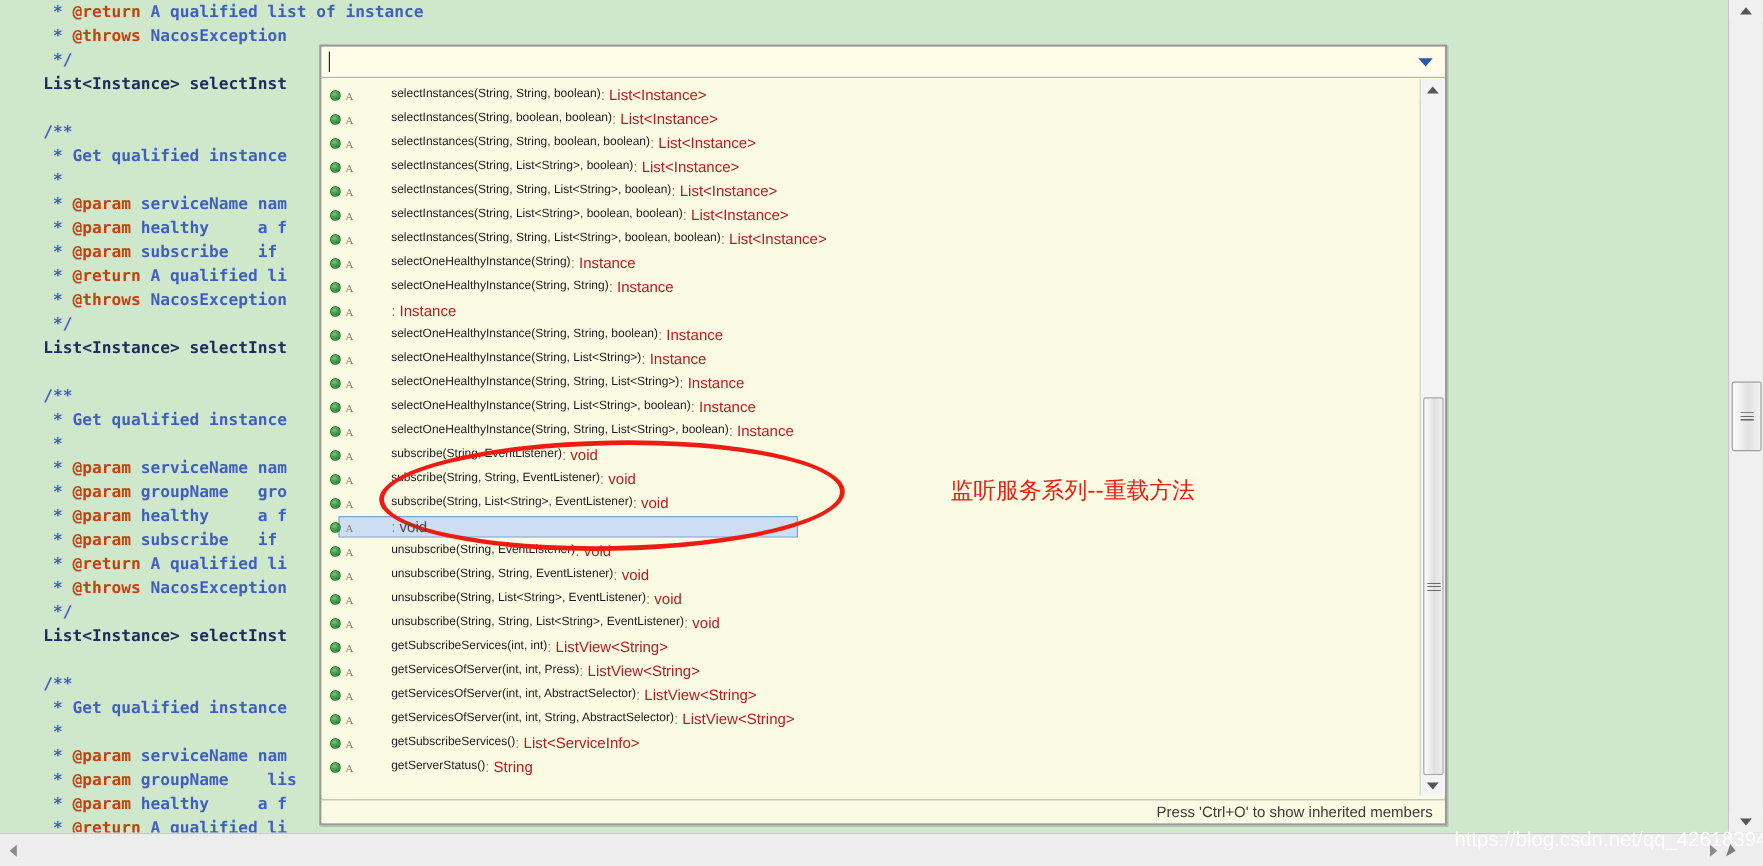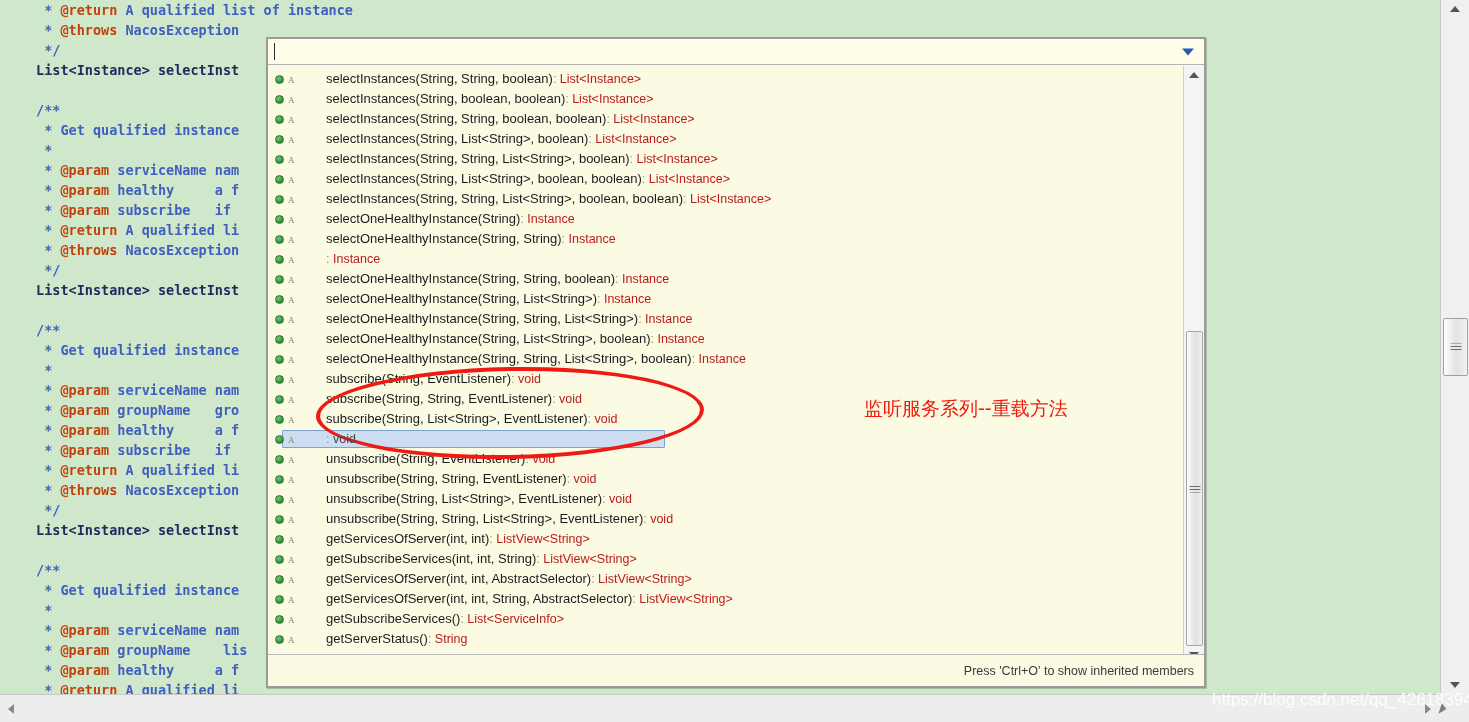--- a/index.html
+++ b/index.html
@@ -167,21 +167,21 @@
     height: 20px;
     line-height: 20px;
     display: flex;
     align-items: center;
     padding-left: 58px;
     white-space: nowrap;
     font-size: 13px;
     color: #1d1d1d;
     cursor: default;
   }
-  .row .sig { font-size: 13px; color: #1b1b1b; }
+  .row .sig { font-size: 10px; color: #1b1b1b; }
   .row .ret { font-size: 12.5px; color: #b91c1c; }
   .row .ret::before { content: " : "; color: #9c9173; }
 
   .row .bullet {
     position: absolute;
     left: 7px; top: 6px;
     width: 9px; height: 9px;
     border-radius: 50%;
     background: radial-gradient(circle at 35% 30%, #7bc47b, #2e8b3c 70%, #1d6b2c);
     border: 1px solid #2a7a33;
@@ -231,35 +231,35 @@
     left: 2px; top: 265px;
     width: 17px; height: 315px;
     background: linear-gradient(to right, #fdfdfd, #e0e0e0 55%, #f0f0f0);
     border: 1px solid #a6a6a6;
     border-radius: 2px;
   }
 
   .popup-status {
     position: absolute;
     left: 0; bottom: 0;
-    width: 936px; height: 32px;
+    width: 936px; height: 20px;
     background: #fbfbe4;
     border-top: 1px solid #b9b9b9;
     display: flex;
     align-items: center;
     justify-content: flex-end;
     padding-right: 10px;
     font-size: 12.5px;
     color: #3a3a3a;
   }
 
   
   .annot-note {
     position: absolute;
-    left: 864px; top: 396px;
+    left: 792px; top: 396px;
     font-size: 19px;
     color: #f01a0d;
     font-family: "DejaVu Sans", sans-serif;
     white-space: nowrap;
     pointer-events: none;
   }
   .annot-ellipse {
     position: absolute;
     left: 316px; top: 367px;
     width: 388px; height: 92px;
@@ -498,27 +498,27 @@
           </div>
           <div class="row">
             <span class="bullet"></span>
             <span class="abs">A</span>
             <span class="sig">unsubscribe(String, String, List&lt;String&gt;, EventListener)</span>
             <span class="ret">void</span>
           </div>
           <div class="row">
             <span class="bullet"></span>
             <span class="abs">A</span>
-            <span class="sig">getServicesOfServer(int, int)</span>
+            <span class="sig">getSubscribeServices(int, int)</span>
             <span class="ret">ListView&lt;String&gt;</span>
           </div>
           <div class="row">
             <span class="bullet"></span>
             <span class="abs">A</span>
-            <span class="sig">getSubscribeServices(int, int, String)</span>
+            <span class="sig">getServicesOfServer(int, int, Press)</span>
             <span class="ret">ListView&lt;String&gt;</span>
           </div>
           <div class="row">
             <span class="bullet"></span>
             <span class="abs">A</span>
             <span class="sig">getServicesOfServer(int, int, AbstractSelector)</span>
             <span class="ret">ListView&lt;String&gt;</span>
           </div>
           <div class="row">
             <span class="bullet"></span>

